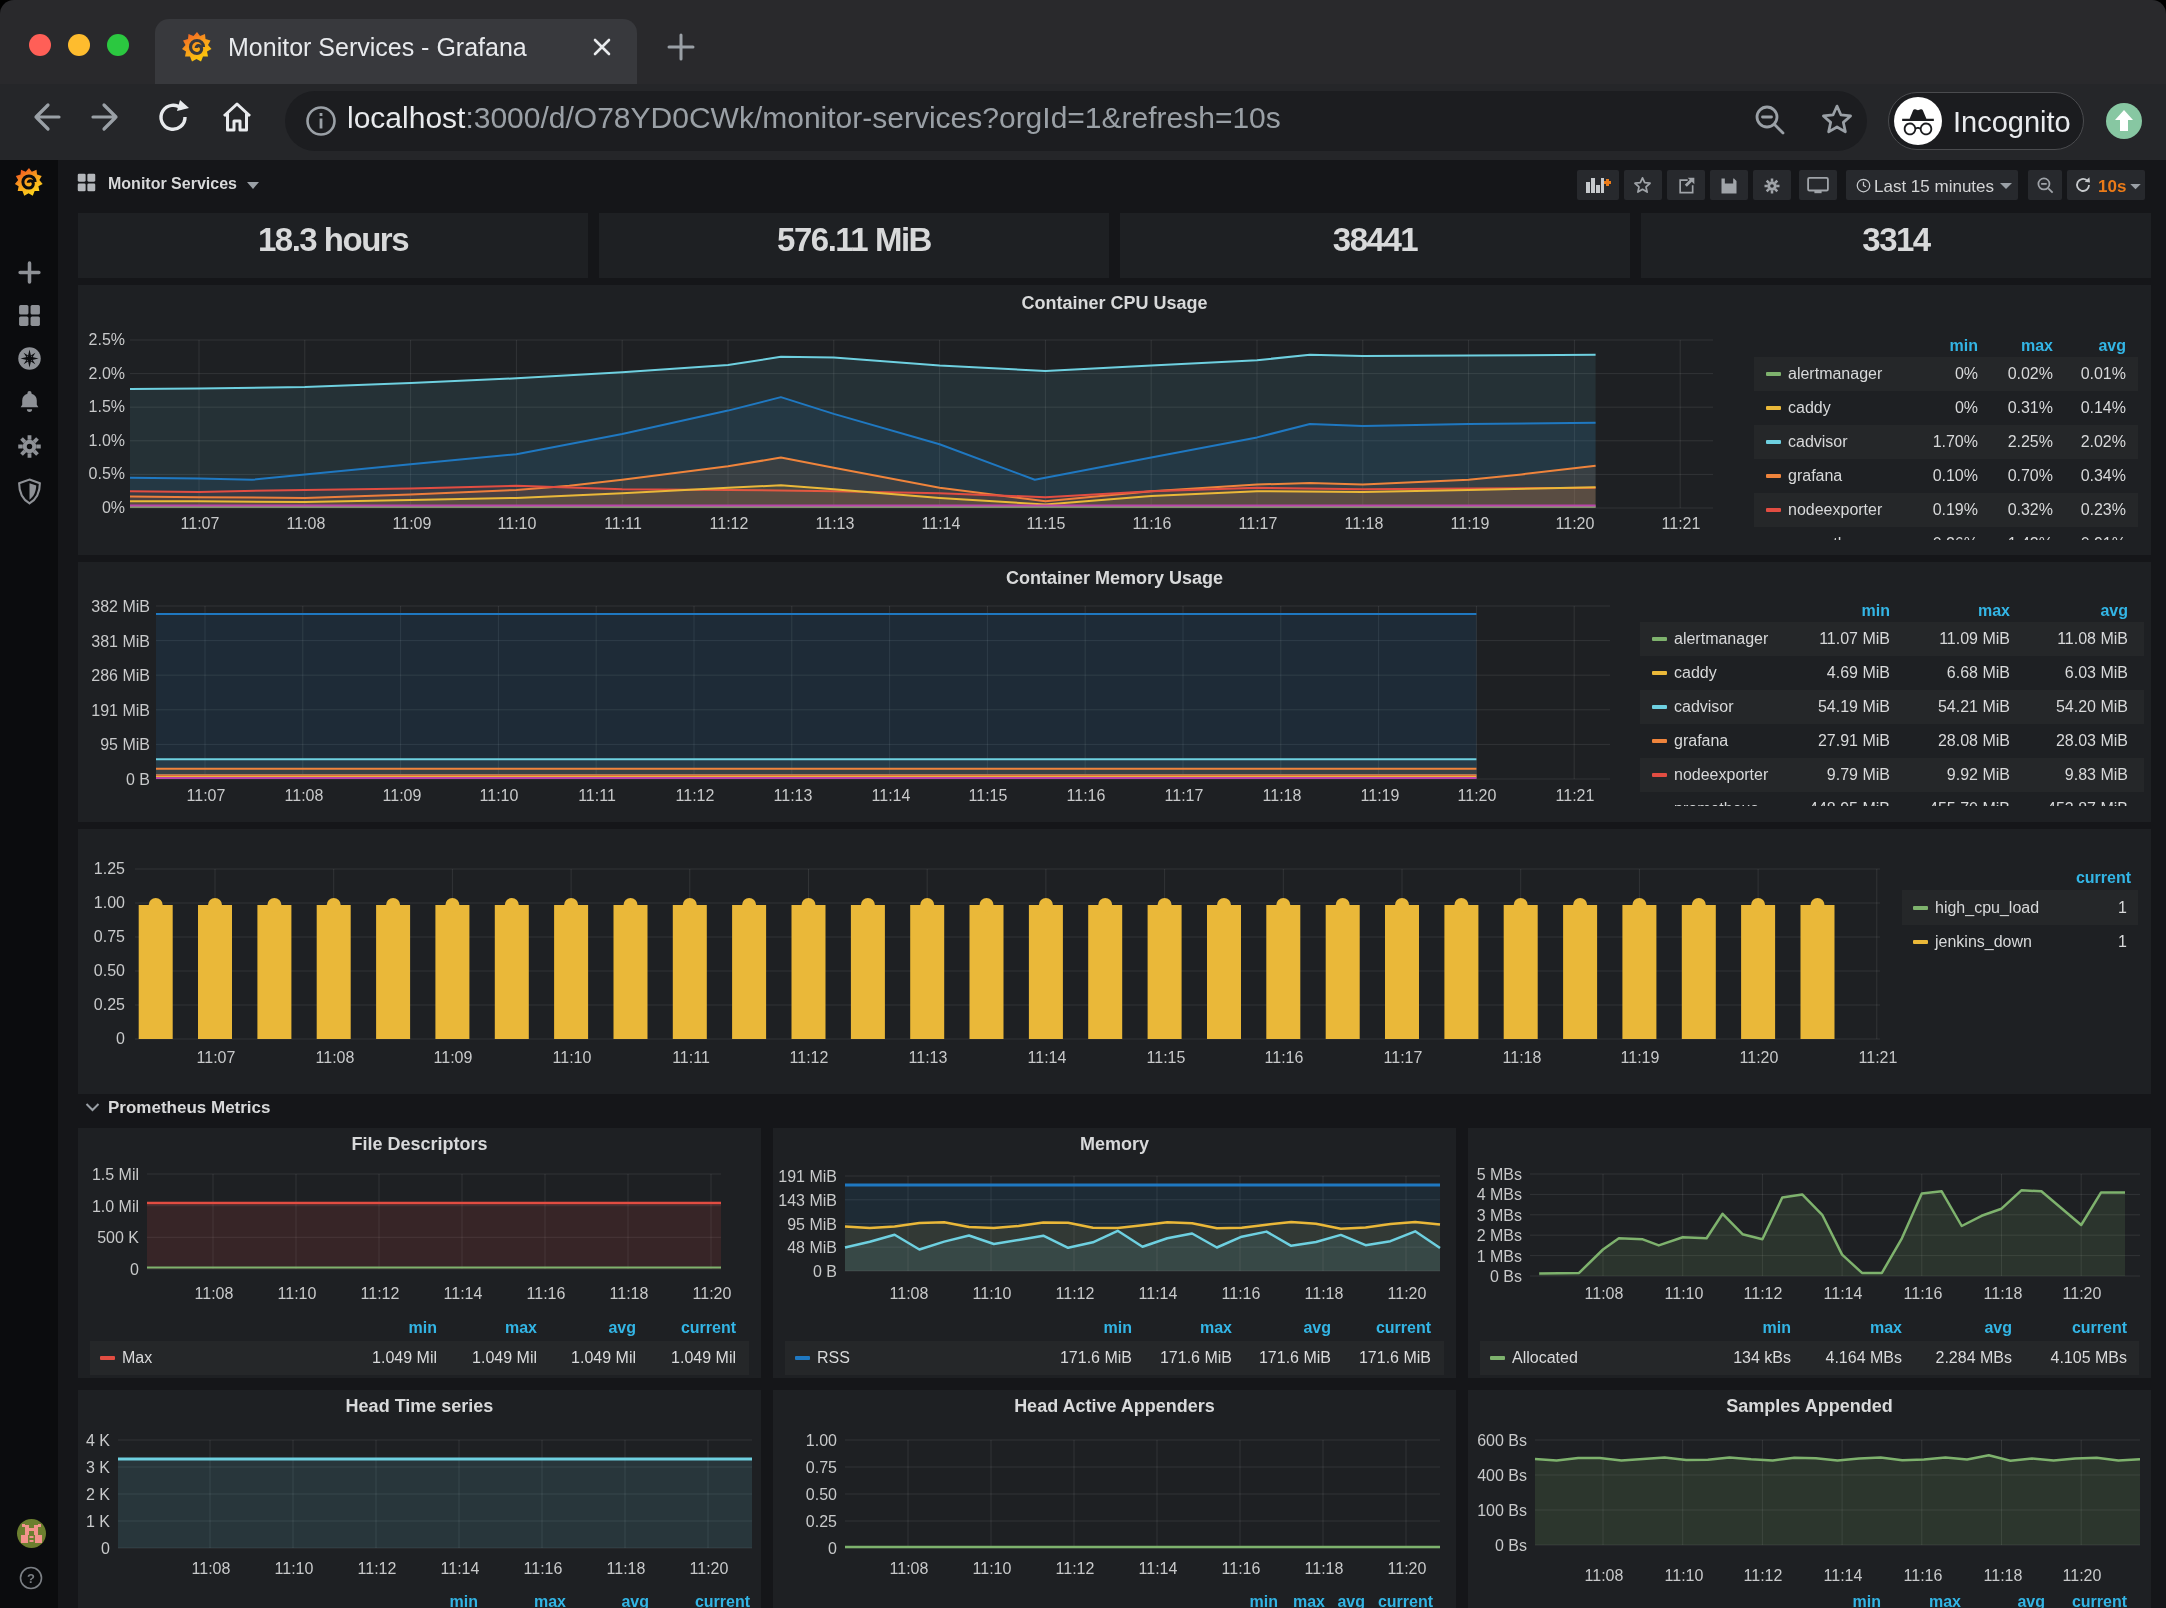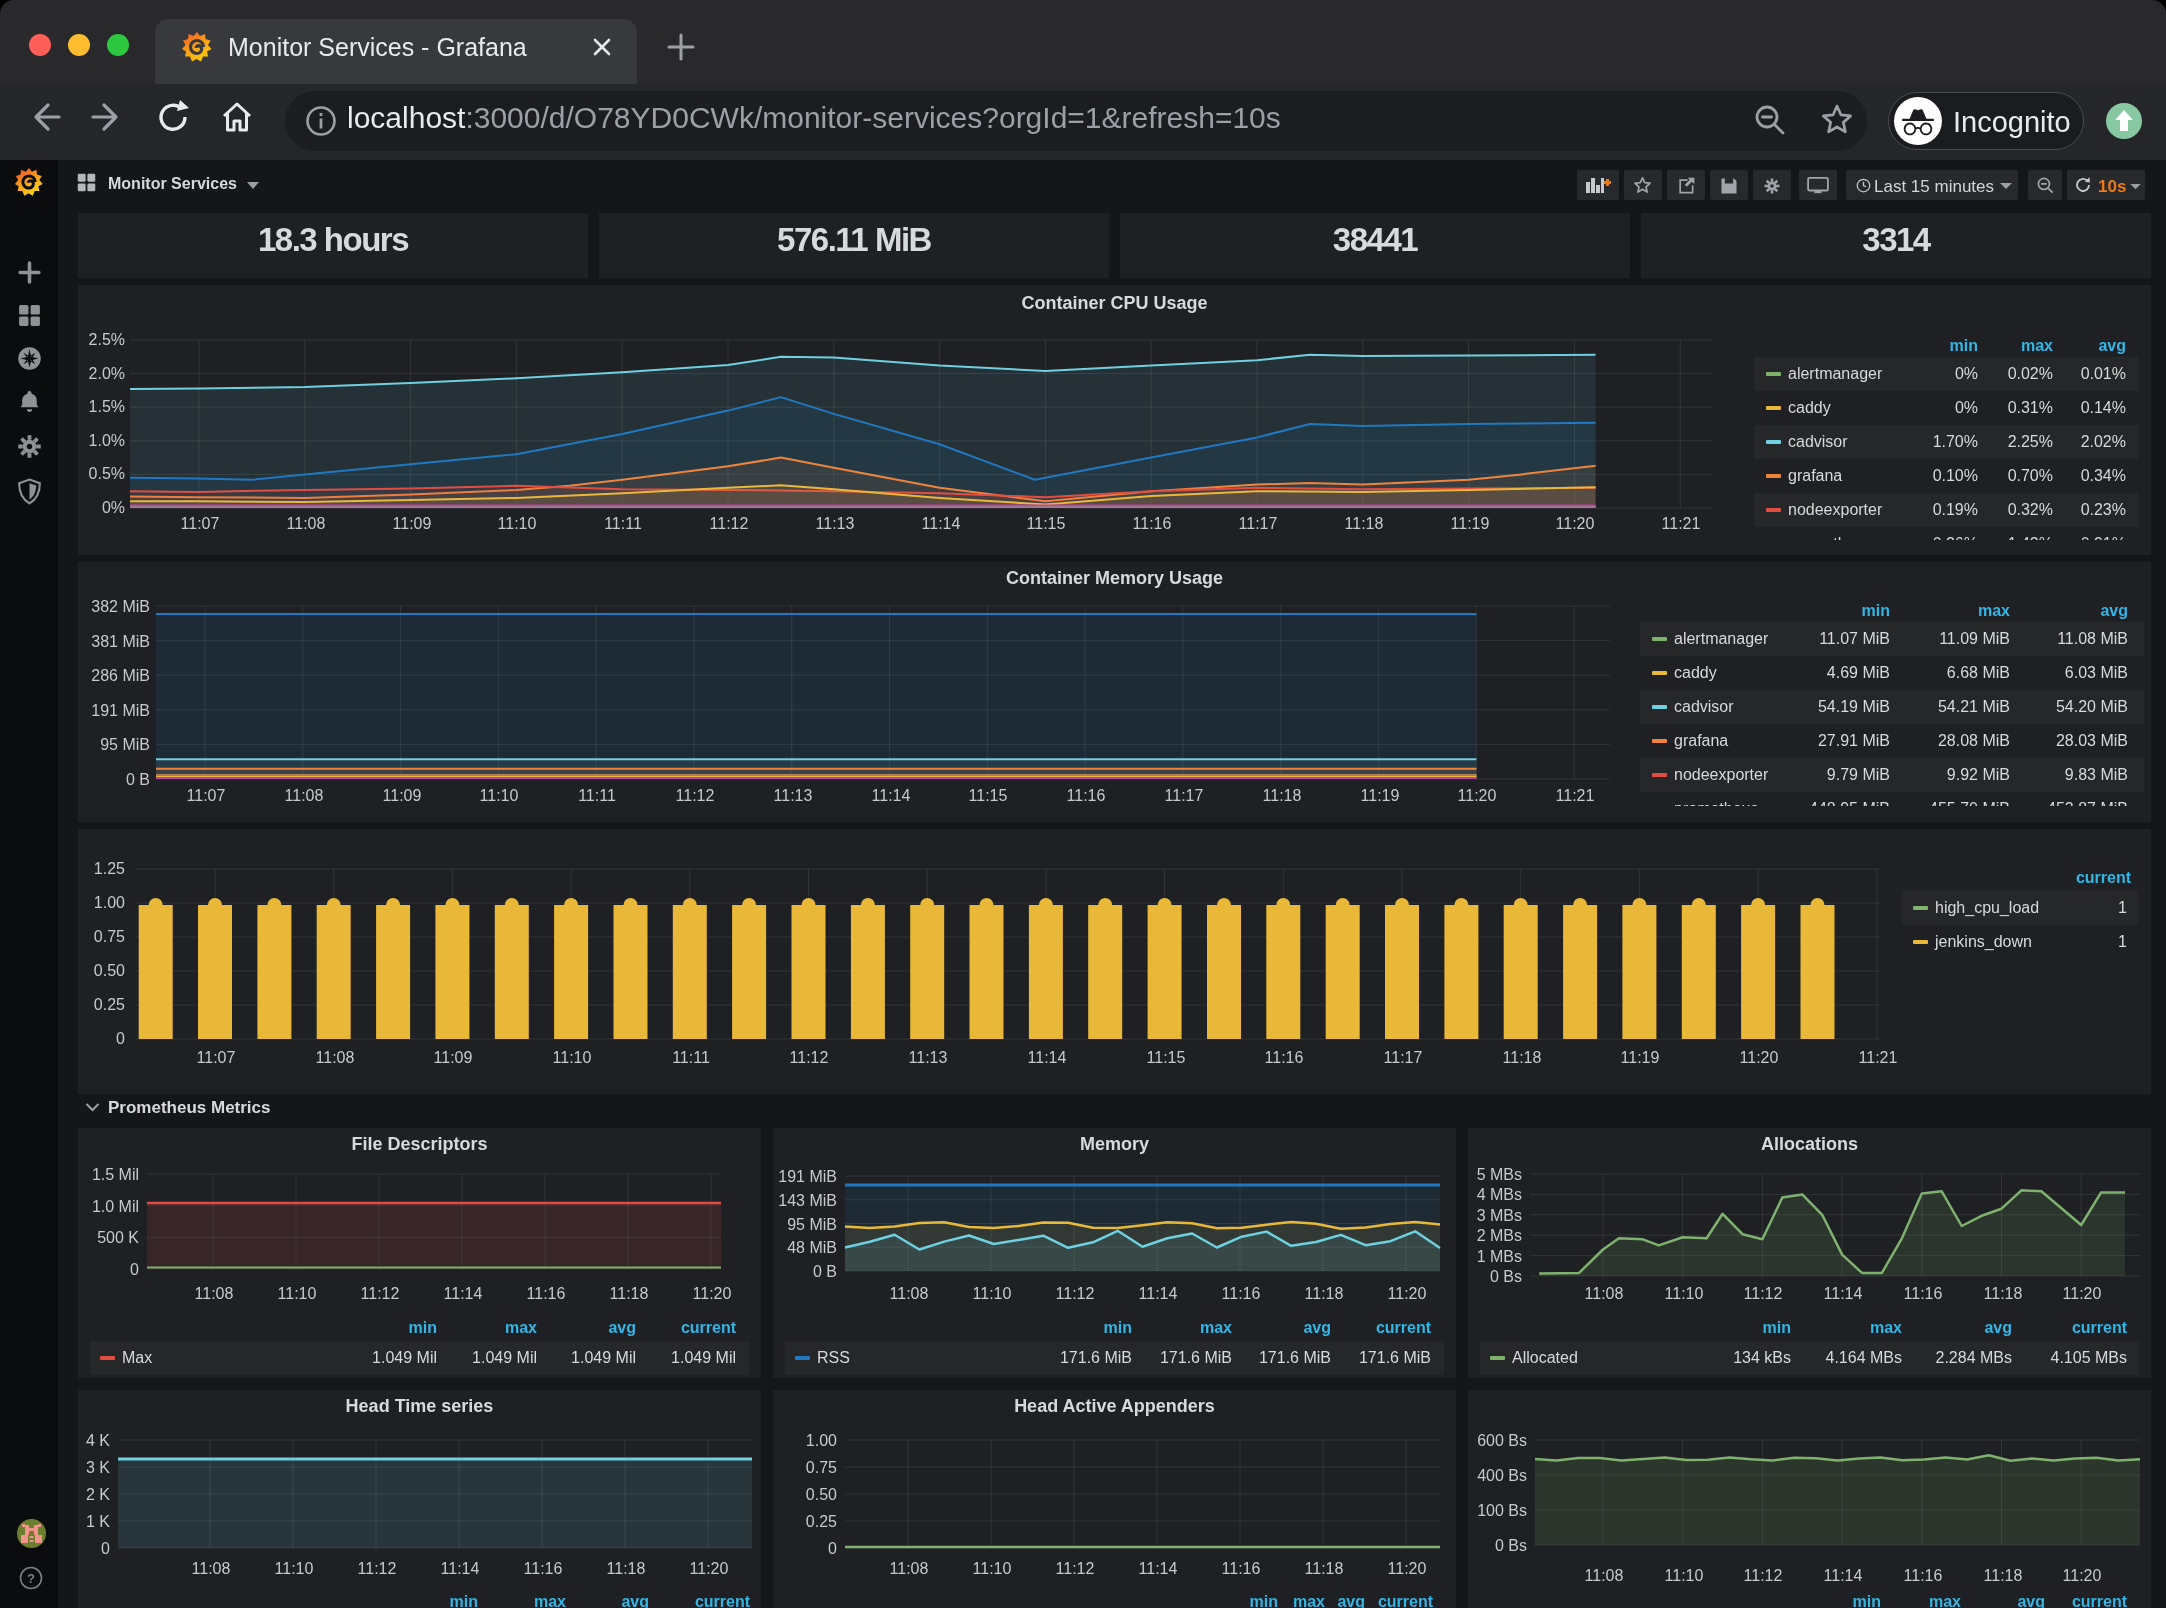--- a/index.html
+++ b/index.html
@@ -618,21 +618,20 @@
 <div class="legh" style="left:568px;top:191px;width:90px">current</div>
 <div class="abs" style="left:12px;top:213px;width:659px;height:34px;background:rgba(255,255,255,0.03)"></div>
 <div class="dash" style="left:22px;top:228px;background:#1f78c1"></div>
 <div class="leg" style="left:44px;top:221px">RSS</div>
 <div class="legv" style="left:249px;top:221px;width:110px">171.6 MiB</div>
 <div class="legv" style="left:349px;top:221px;width:110px">171.6 MiB</div>
 <div class="legv" style="left:448px;top:221px;width:110px">171.6 MiB</div>
 <div class="legv" style="left:548px;top:221px;width:110px">171.6 MiB</div>
 </div>
 <div class="panel" style="left:1468px;top:1128px;width:683px;height:250px;overflow:hidden">
-<div class="ptitle" style="top:6px">Allocations</div>
 <svg width="683" height="250" viewBox="0 0 683 250">
       <line x1="62" y1="46.0" x2="672" y2="46.0" stroke="rgba(255,255,255,0.09)"></line>
       <line x1="62" y1="66.4" x2="672" y2="66.4" stroke="rgba(255,255,255,0.09)"></line>
       <line x1="62" y1="86.8" x2="672" y2="86.8" stroke="rgba(255,255,255,0.09)"></line>
       <line x1="62" y1="107.2" x2="672" y2="107.2" stroke="rgba(255,255,255,0.09)"></line>
       <line x1="62" y1="127.6" x2="672" y2="127.6" stroke="rgba(255,255,255,0.09)"></line>
       <line x1="62" y1="148.0" x2="672" y2="148.0" stroke="rgba(255,255,255,0.09)"></line>
       <line x1="135.0" y1="46" x2="135.0" y2="148" stroke="rgba(255,255,255,0.09)"></line>
       <line x1="214.7" y1="46" x2="214.7" y2="148" stroke="rgba(255,255,255,0.09)"></line>
       <line x1="294.4" y1="46" x2="294.4" y2="148" stroke="rgba(255,255,255,0.09)"></line>
@@ -732,20 +731,21 @@
 <div class="axl" style="left:360px;top:170px;width:50px;text-align:center">11:14</div>
 <div class="axl" style="left:443px;top:170px;width:50px;text-align:center">11:16</div>
 <div class="axl" style="left:526px;top:170px;width:50px;text-align:center">11:18</div>
 <div class="axl" style="left:609px;top:170px;width:50px;text-align:center">11:20</div>
 <div class="legh" style="left:475px;top:203px;width:30px">min</div>
 <div class="legh" style="left:516px;top:203px;width:36px">max</div>
 <div class="legh" style="left:563px;top:203px;width:29px">avg</div>
 <div class="legh" style="left:602px;top:203px;width:58px">current</div>
 </div>
 <div class="panel" style="left:1468px;top:1390px;width:683px;height:250px;overflow:hidden">
+<div class="ptitle" style="top:6px">Samples Appended</div>
 <svg width="683" height="250" viewBox="0 0 683 250">
       <line x1="67" y1="50.0" x2="672" y2="50.0" stroke="rgba(255,255,255,0.09)"></line>
       <line x1="67" y1="85.0" x2="672" y2="85.0" stroke="rgba(255,255,255,0.09)"></line>
       <line x1="67" y1="120.0" x2="672" y2="120.0" stroke="rgba(255,255,255,0.09)"></line>
       <line x1="67" y1="155.0" x2="672" y2="155.0" stroke="rgba(255,255,255,0.09)"></line>
       <line x1="135.0" y1="50" x2="135.0" y2="155" stroke="rgba(255,255,255,0.09)"></line>
       <line x1="214.7" y1="50" x2="214.7" y2="155" stroke="rgba(255,255,255,0.09)"></line>
       <line x1="294.4" y1="50" x2="294.4" y2="155" stroke="rgba(255,255,255,0.09)"></line>
       <line x1="374.1" y1="50" x2="374.1" y2="155" stroke="rgba(255,255,255,0.09)"></line>
       <line x1="453.8" y1="50" x2="453.8" y2="155" stroke="rgba(255,255,255,0.09)"></line>

